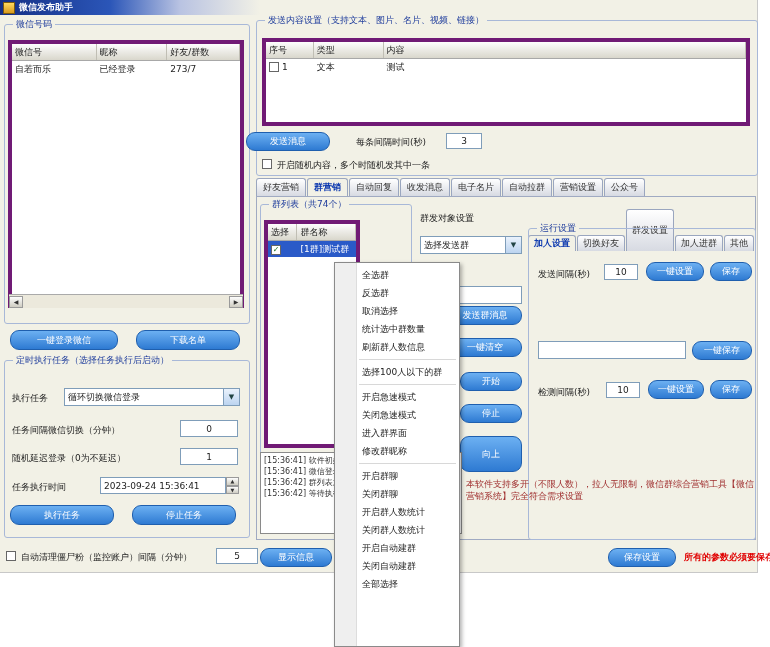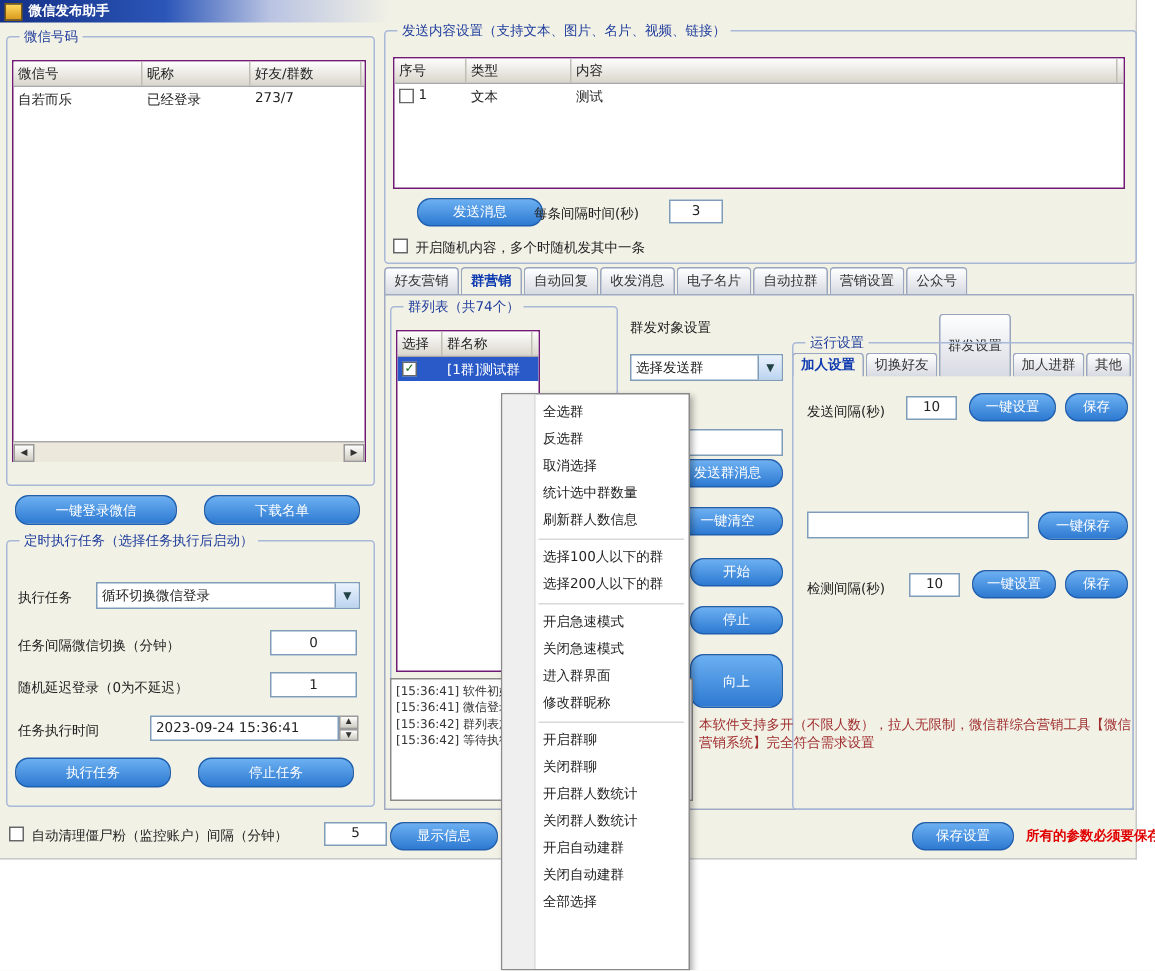--- a/index.html
+++ b/index.html
@@ -10,21 +10,21 @@
             background:linear-gradient(90deg,#142f85 0px,#2b56b8 110px,#b9c3e2 180px,#f2f1e6 260px);
             display:flex;align-items:center;padding-left:3px;box-sizing:border-box}
   .appicon{width:10px;height:10px;background:linear-gradient(#ffd95e,#d89a1d);border:1px solid #7a5a10;margin-right:4px}
   .title{color:#fff;font-weight:bold;font-size:9px;white-space:nowrap}
   .grp{position:absolute;border:1px solid #a8b8d8;border-radius:3px}
   .glbl{position:absolute;top:-7px;left:8px;background:#f2f1e6;padding:0 3px;color:#1f3d9c;white-space:nowrap}
   .btn{position:absolute;display:flex;align-items:center;justify-content:center;border-radius:9px;color:#fff;
        background:linear-gradient(#6cb0f2,#2e7ad2);border:1px solid #1f5fae;cursor:pointer;white-space:nowrap;box-sizing:border-box}
   .inp{position:absolute;background:#fff;border:1px solid #7f9db9;display:flex;align-items:center;padding:0 3px;box-sizing:border-box;overflow:hidden}
   .lab{position:absolute;white-space:nowrap}
-  .tbl{position:absolute;background:#fff;border:1px solid #701a75;box-sizing:border-box;overflow:hidden}
+  .tbl{position:absolute;background:#fff;border:4px solid #701a75;box-sizing:border-box;overflow:hidden}
   .th{display:flex;background:linear-gradient(#fdfdfd,#d9d7cc);border-bottom:1px solid #a8a8a8;height:16px;align-items:stretch}
   .th>div{border-right:1px solid #c0beb4;padding:0 3px;box-sizing:border-box;display:flex;align-items:center;overflow:hidden;white-space:nowrap}
   .tr{display:flex;height:16px;align-items:center}
   .tr>div{padding:0 3px;box-sizing:border-box;overflow:hidden;white-space:nowrap}
   .sel{background:#2a5ac8;color:#fff}
   .ck{width:10px;height:10px;border:1px solid #666;background:#fff;display:inline-block;box-sizing:border-box;
       font-size:8px;line-height:8px;text-align:center;color:#1a6a1a;flex:none}
   .combo{position:absolute;background:#fff;border:1px solid #7f9db9;display:flex;align-items:center;box-sizing:border-box}
   .combo .cv{flex:1;padding:0 3px;overflow:hidden;white-space:nowrap}
   .combo .ca{width:15px;align-self:stretch;background:linear-gradient(#eaf2fc,#bcd4f0);border-left:1px solid #7f9db9;
@@ -118,21 +118,21 @@
       </div>
       <div class="tr">
         <div style="width:48px;display:flex;align-items:center;gap:3px">
           <span class="ck"></span>
           <span>1</span>
         </div>
         <div style="width:70px">文本</div>
         <div style="width:364px">测试</div>
       </div>
     </div>
-    <div class="btn" style="left:278px;top:132px;width:84px;height:19px">发送消息</div>
+    <div class="btn" style="left:246px;top:132px;width:84px;height:19px">发送消息</div>
     <div class="lab" style="left:356px;top:136px">每条间隔时间(秒)</div>
     <div class="inp" style="left:446px;top:133px;width:36px;height:16px;justify-content:center">3</div>
     <span class="ck" style="position:absolute;left:262px;top:159px"></span>
     <div class="lab" style="left:277px;top:159px">开启随机内容，多个时随机发其中一条</div>
 
     <div class="tabs" style="left:256px;top:178px">
       <span class="tab">好友营销</span><span class="tab on">群营销</span><span class="tab">自动回复</span><span class="tab">收发消息</span><span class="tab">电子名片</span><span class="tab">自动拉群</span><span class="tab">营销设置</span><span class="tab">公众号</span>
     </div>
     <div class="abs" style="position:absolute;left:256px;top:196px;width:500px;height:344px;border:1px solid #a0aac2;background:#f2f1e6;box-sizing:border-box"></div>
 
@@ -197,21 +197,20 @@
 
   <div class="menu">
     <div class="gutter"></div>
     <div class="mi">全选群</div>
     <div class="mi">反选群</div>
     <div class="mi">取消选择</div>
     <div class="mi">统计选中群数量</div>
     <div class="mi">刷新群人数信息</div>
     <div class="msep"></div>
     <div class="mi">选择100人以下的群</div>
-    <div class="mi">选择200人以下的群</div>
     <div class="msep"></div>
     <div class="mi">开启急速模式</div>
     <div class="mi">关闭急速模式</div>
     <div class="mi">进入群界面</div>
     <div class="mi">修改群昵称</div>
     <div class="msep"></div>
     <div class="mi">开启群聊</div>
     <div class="mi">关闭群聊</div>
     <div class="mi">开启群人数统计</div>
     <div class="mi">关闭群人数统计</div>

